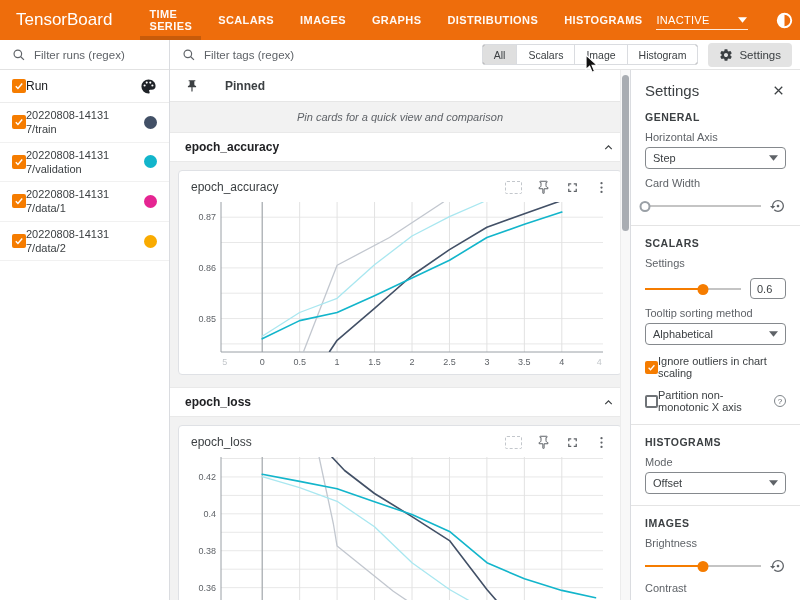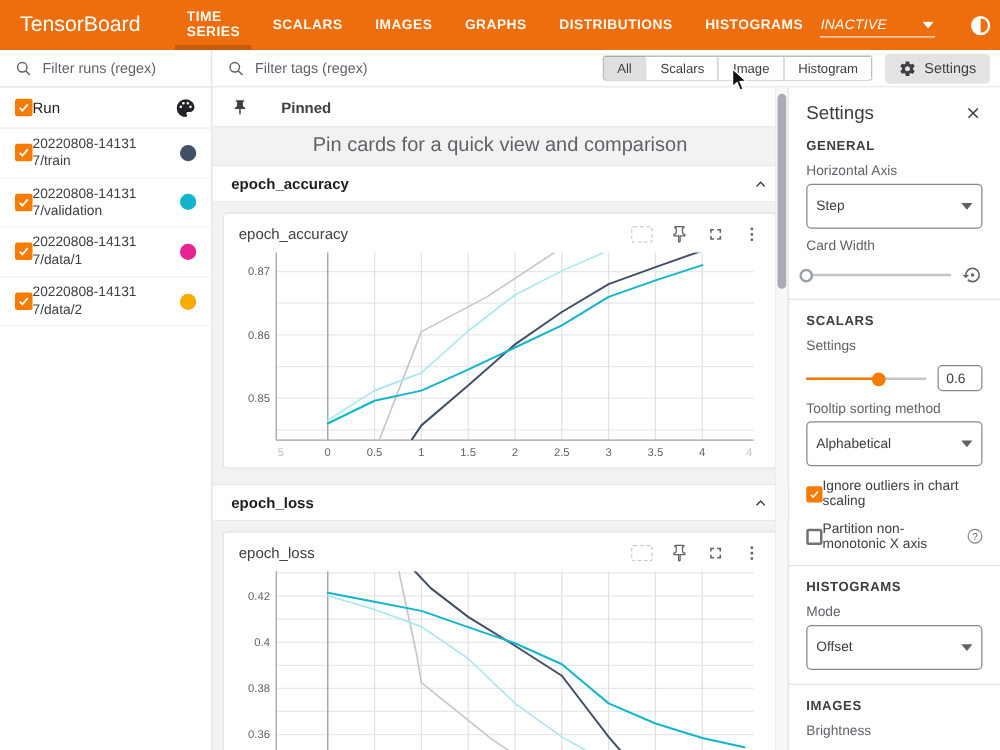--- a/index.html
+++ b/index.html
@@ -6,21 +6,21 @@
   html,body { width:800px; height:600px; overflow:hidden; }
   body { font-family:"Liberation Sans", sans-serif; background:#fff; position:relative; }
 
   
   .header { height:40px; background:#ee6d0c; display:flex; align-items:center; padding:0 14px 0 16px; color:#fff; }
   .logo { font-size:17px; font-weight:500; margin-right:24px; white-space:nowrap; }
   .tabs { display:flex; height:40px; }
   .tab { font-size:11px; font-weight:700; letter-spacing:.4px; padding:0 13px; display:flex; align-items:center; position:relative; color:rgba(255,255,255,.96); cursor:default; }
   .tab.active::after { content:""; position:absolute; left:4px; right:4px; bottom:0; height:4px; background:rgba(0,0,0,.16); }
   .header-right { margin-left:auto; display:flex; align-items:center; }
-  .status { width:92px; display:flex; align-items:center; justify-content:space-between; font-size:11px; letter-spacing:.3px; border-bottom:1px solid rgba(255,255,255,.85); padding:3px 1px; margin-right:14px;font-style:italic; }
+  .status { width:92px; display:flex; align-items:center; justify-content:space-between; font-size:11px; letter-spacing:.3px; border-bottom:1px solid rgba(255,255,255,.85); padding:3px 1px; margin-right:14px; }
   .hicon { width:19px; height:19px; margin-left:13px; flex:none; }
 
   
   .body-row { display:flex; height:560px; }
   .sidebar { width:170px; background:#fff; border-right:1px solid #dadce0; flex:none; }
   .right-col { flex:1; display:flex; flex-direction:column; min-width:0; }
   .toolbar { height:30px; background:#fff; border-bottom:1px solid #e4e4e4; display:flex; align-items:center; padding:0 8px 0 12px; }
   .content-row { display:flex; height:530px; }
   .main { flex:1; background:#f2f2f2; position:relative; overflow:hidden; min-width:0; }
   .settings-panel { width:170px; flex:none; background:#fff; border-left:1px solid #dadce0; padding:10px 14px; font-size:11px; color:#5f6368; overflow:hidden; }
@@ -38,35 +38,35 @@
   
   .tag-filter { display:flex; align-items:center; gap:8px; color:#5f6368; font-size:11.5px; flex:1; }
   .btn-group { display:flex; border:1px solid #dadce0; border-radius:3px; overflow:hidden; height:21px; background:#404040; }
   .fbtn { font-size:10.5px; padding:0 11px; display:flex; align-items:center; color:#3c4043; border-left:1px solid #dadce0; background:#fff; white-space:nowrap; }
   .fbtn:first-child { border-left:none; }
   .fbtn.sel { background:#dfdfdf; }
   .settings-btn { height:24px; background:#e3e3e3; border-radius:4px; display:flex; align-items:center; gap:6px; padding:0 11px; font-size:11.5px; color:#3c4043; margin-left:10px; white-space:nowrap; }
 
   
   .pinned-bar { background:#fff; height:32px; display:flex; align-items:center; gap:26px; padding:0 15px; border-bottom:1px solid #e6e6e6; font-weight:700; font-size:12px; color:#3c4043; }
-  .hint { height:30px; display:flex; align-items:center; justify-content:center; font-size:16px; color:#5f6368; }
+  .hint { height:30px; display:flex; align-items:center; justify-content:center; font-style:italic; font-size:11px; color:#5f6368; }
   .sec-header { background:#fff; height:30px; display:flex; align-items:center; justify-content:space-between; padding:0 15px; font-weight:700; font-size:12px; color:#202124; border-top:1px solid #e9e9e9; border-bottom:1px solid #e9e9e9; }
   .card { background:#fff; border:1px solid #dfe1e5; border-radius:4px; margin:8px 8px 12px 8px; padding:3px 6px 4px 6px; }
   .card-head { display:flex; align-items:center; gap:14px; padding:3px 6px 1px 6px; height:24px; }
   .card-title { font-size:12px; color:#3c4043; flex:1; }
   .dash-box { width:17px; height:13px; border:1px dashed #c3c7cc; border-radius:2px; flex:none; }
   .cicon { width:15px; height:15px; flex:none; }
   .scroll-track { position:absolute; top:0; right:0; width:10px; height:100%; background:#f8f8f8; border-left:1px solid #ececec; }
   .scroll-thumb { position:absolute; top:5px; right:1px; width:7px; height:156px; background:#a9adb2; border-radius:4px; }
 
   
   .sp-head { display:flex; justify-content:space-between; align-items:center; font-size:15px; color:#3c4043; margin:2px 0 12px; }
   .sp-sec-title { font-size:10.5px; font-weight:700; color:#3c4043; letter-spacing:.5px; margin:6px 0 2px; }
   .ctl-label { margin:8px 0 4px; display:flex; align-items:center; gap:5px; }
-  .select { height:36px; border:1px solid #85898d; border-radius:4px; display:flex; align-items:center; justify-content:space-between; padding:0 7px; color:#3c4043; font-size:11px; background:#fff; }
+  .select { height:22px; border:1px solid #85898d; border-radius:4px; display:flex; align-items:center; justify-content:space-between; padding:0 7px; color:#3c4043; font-size:11px; background:#fff; }
   .slider-row { display:flex; align-items:center; gap:9px; margin:9px 0 7px; }
   .slider { flex:1; height:12px; position:relative; }
   .track { position:absolute; top:5px; left:0; right:0; height:2px; background:#c4c4c4; }
   .fill { position:absolute; top:5px; left:0; height:2px; background:#f57c00; }
   .thumb { position:absolute; top:1px; width:11px; height:11px; border-radius:50%; background:#f57c00; transform:translateX(-50%); }
   .thumb.hollow { background:#fff; border:2px solid #9aa0a6; }
   .val-box { width:36px; height:21px; border:1px solid #85898d; border-radius:4px; display:flex; align-items:center; padding:0 6px; color:#3c4043; flex:none; }
   .chk-row { display:flex; align-items:center; gap:0; margin:10px 0; color:#3c4043; }
   .chk-row .cb { width:13px; height:13px; }
   .divider { border:none; border-top:1px solid #e4e4e4; margin:11px -14px; }

